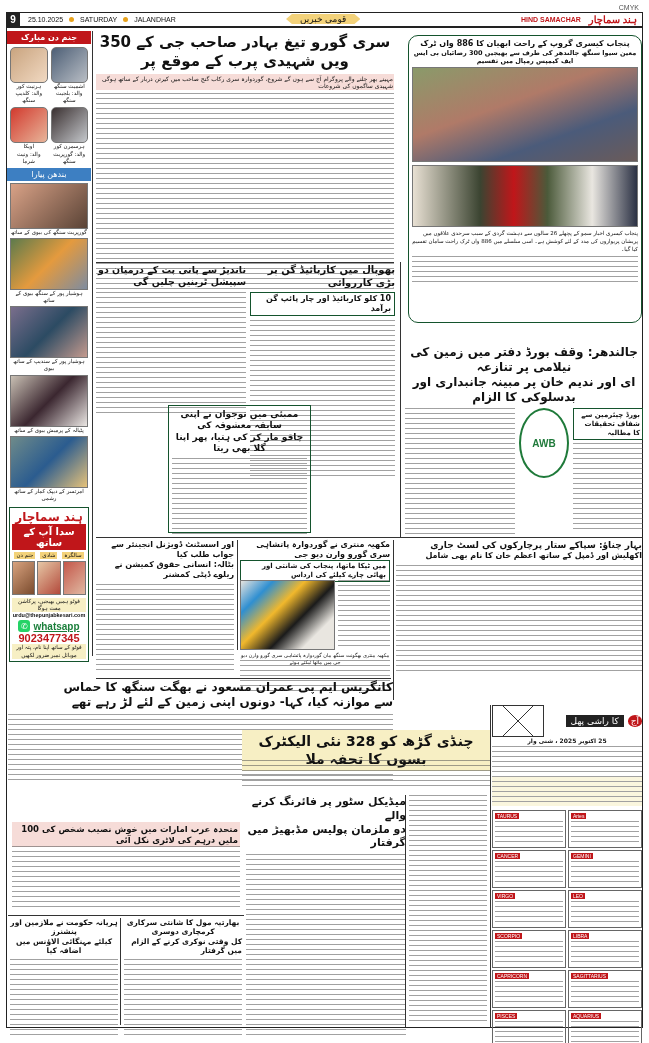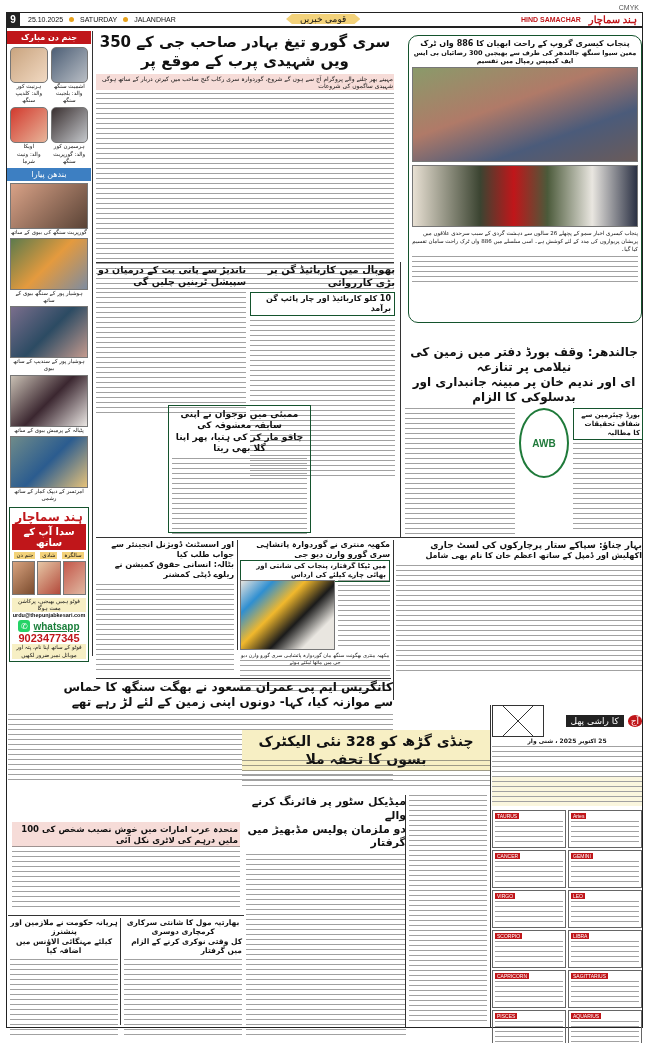--- a/index.html
+++ b/index.html
@@ -158,21 +158,21 @@
 
 <div class="hline" style="left:96px;top:537px;width:547px"></div>
 <div class="abs urdu" style="left:96px;top:540px;width:138px">
   <div class="hl" style="font-size:8px">اور اسسٹنٹ ڈویژنل انجینئر سے جواب طلب کیا</div>
   <div class="hl" style="font-size:8px">بٹالہ: انسانی حقوق کمیشن نے ریلوے ڈپٹی کمشنر</div>
   <div class="lines" style="height:90px;margin-top:4px"></div>
 </div>
 <div class="vline" style="left:237px;top:540px;height:110px"></div>
 <div class="abs urdu" style="left:240px;top:540px;width:150px">
   <div class="hl" style="font-size:8px">مکھیہ منتری نے گوردوارہ پاتشاہی سری گورو وارن دیو جی</div>
-  <div class="box hl" style="font-size:7px;padding:1px 3px">میں ٹیکا گرفتار، پنجاب کی شانتی اور بھائی چارے کیلئے کی ارداس</div>
+  <div class="box hl" style="font-size:7px;padding:1px 3px">میں ٹیکا ماتھا، پنجاب کی شانتی اور بھائی چارے کیلئے کی ارداس</div>
 </div>
 <div class="abs photo" style="left:240px;top:580px;width:95px;height:70px;background:linear-gradient(135deg,#e6e3de,#2f8fd1 20%,#f1b82c 40%,#1b1b1b 60%,#e9e6e0 80%)"></div>
 <div class="abs lines" style="left:338px;top:580px;width:52px;height:70px"></div>
 <div class="abs cap" style="left:240px;top:652px;width:150px;font-size:5px">مکھیہ منتری بھگونت سنگھ مان گوردوارہ پاتشاہی سری گورو وارن دیو جی میں ماتھا ٹیکتے ہوئے</div>
 <div class="abs lines" style="left:240px;top:660px;width:150px;height:35px"></div>
 
 <div class="vline" style="left:393px;top:540px;height:160px"></div>
 <div class="abs urdu" style="left:396px;top:540px;width:246px">
   <div class="hl" style="font-size:9px">بہار چناؤ: سپاکے ستار پرچارکوں کی لسٹ جاری</div>
   <div class="hl" style="font-size:8px">اکھلیش اور ڈمپل کے ساتھ اعظم خان کا نام بھی شامل</div>

